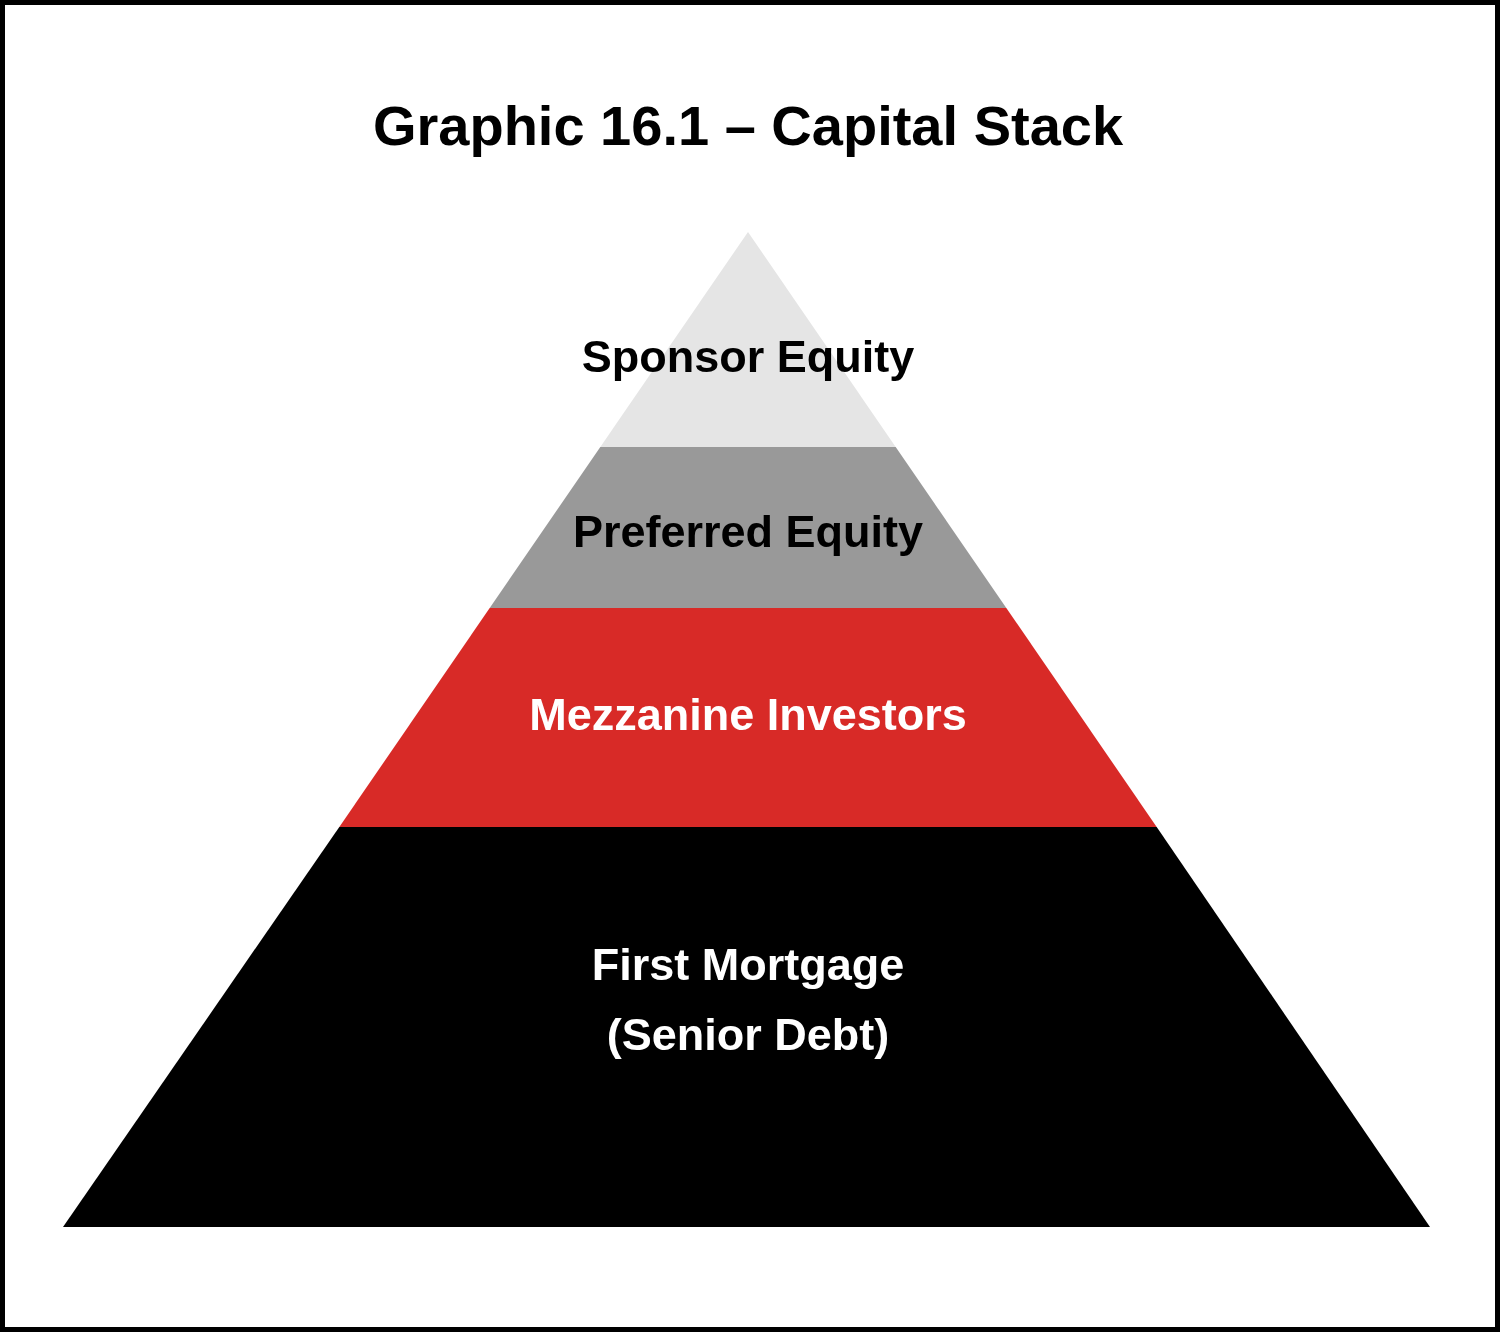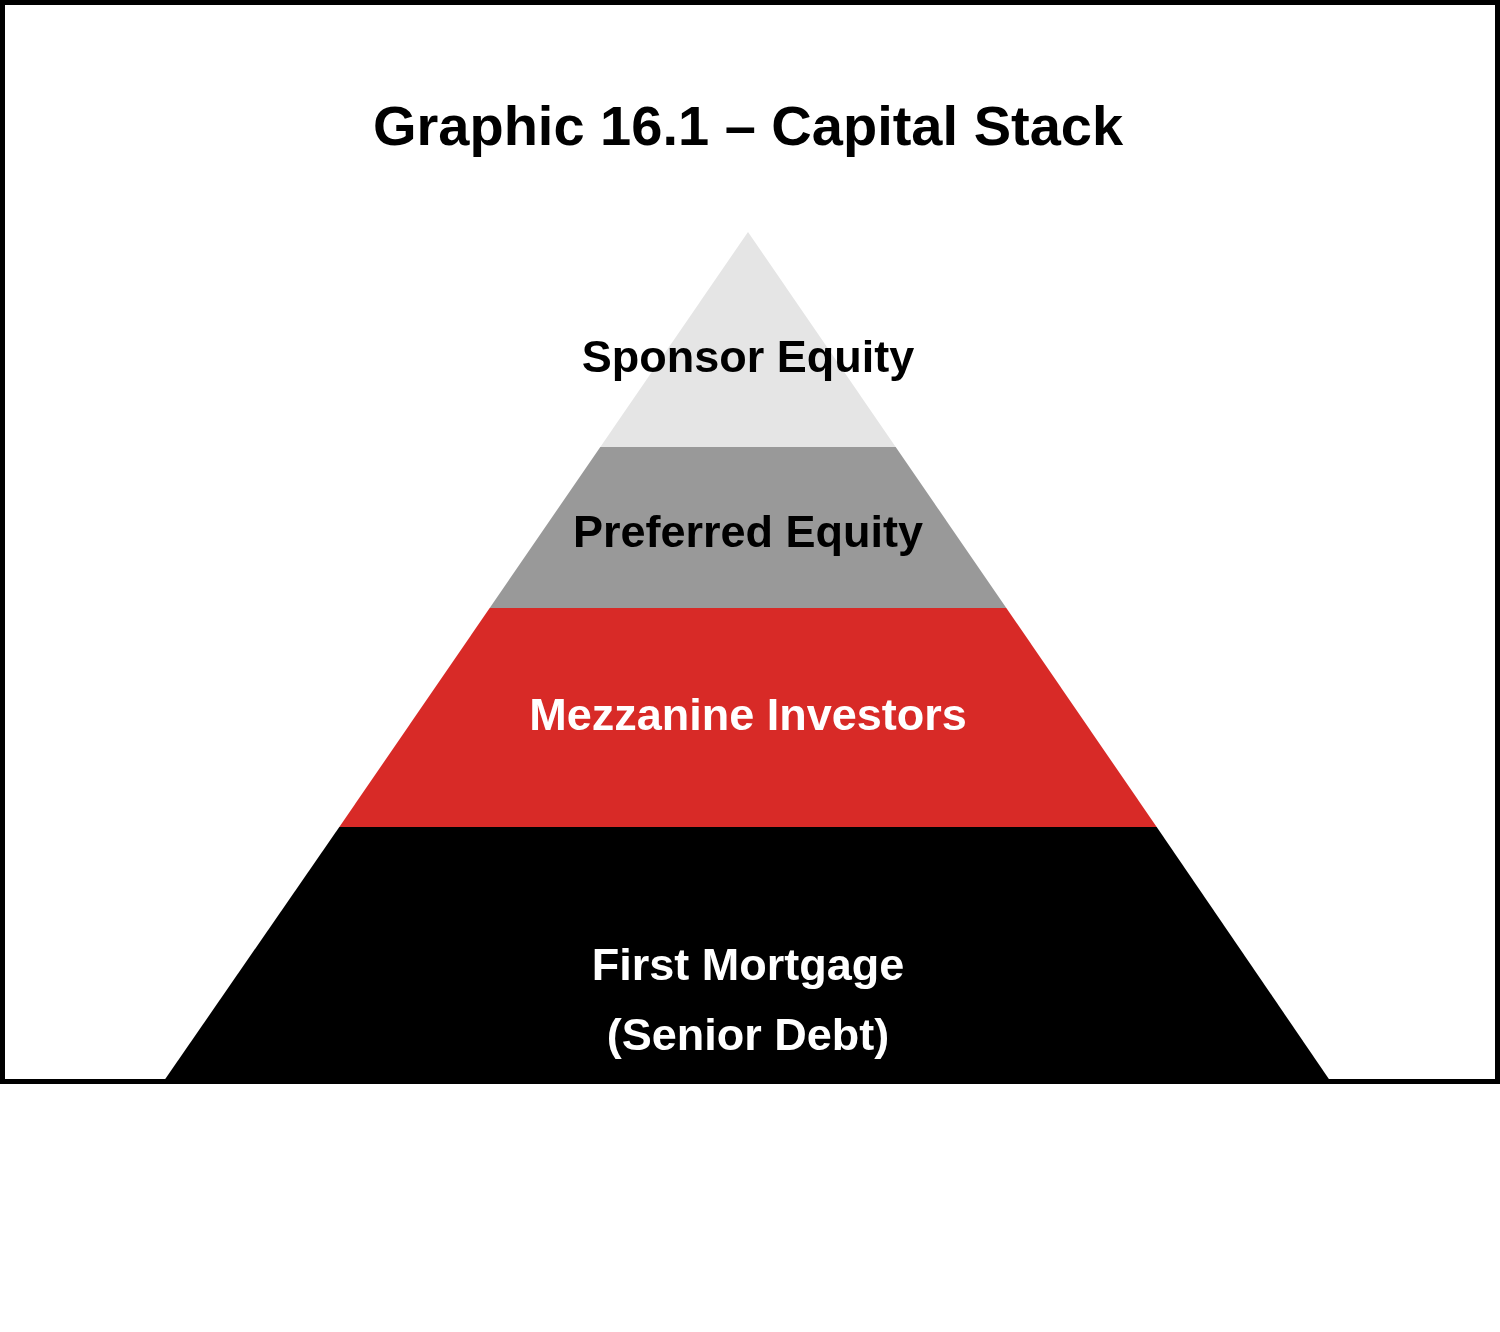--- a/index.html
+++ b/index.html
@@ -3,21 +3,21 @@
 <meta charset="utf-8">
 <style>
   html, body {
     margin: 0;
     padding: 0;
     background: #ffffff;
   }
   .frame {
     position: relative;
     width: 1500px;
-    height: 1084px;
+    height: 1332px;
     background: #ffffff;
     box-shadow: inset 0 0 0 5px #000000;
     overflow: hidden;
   }
   .frame svg {
     position: absolute;
     left: 0;
     top: 0;
     width: 1500px;
     height: 1332px;

